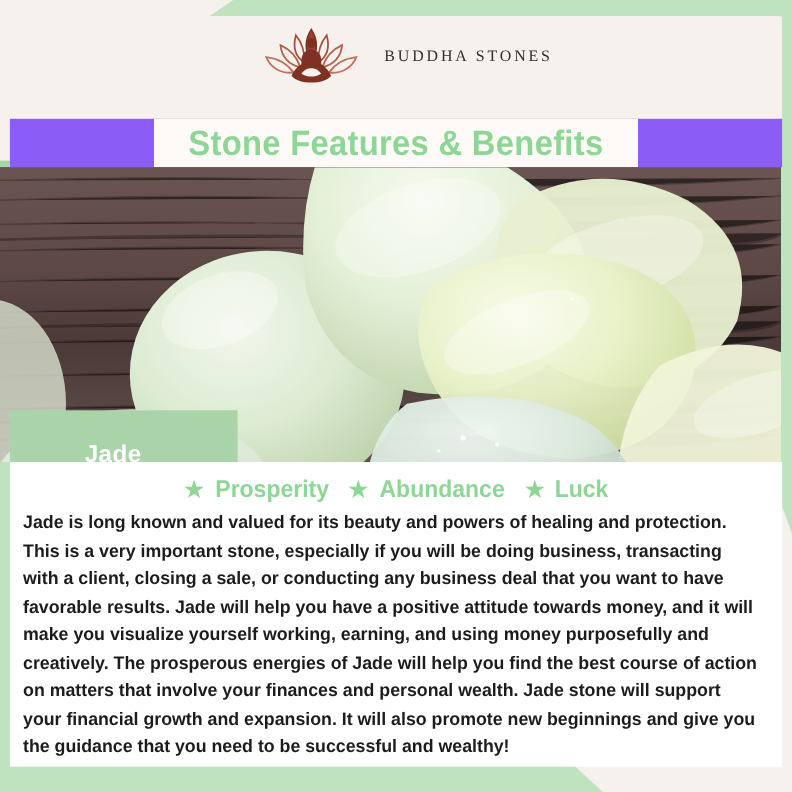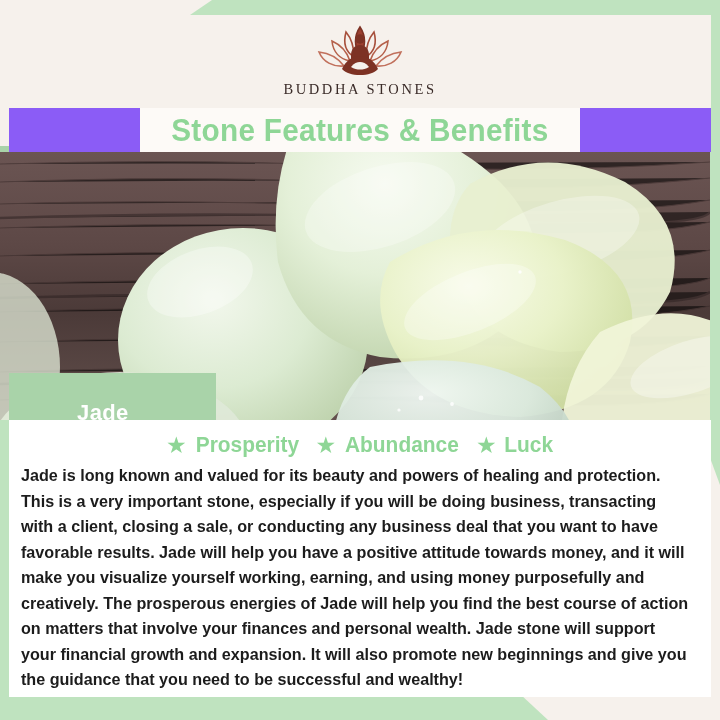--- a/index.html
+++ b/index.html
@@ -40,21 +40,21 @@
     position:absolute; left:0; bottom:0; width:40px; height:62px;
     background:#bfe3bf;
   }
 
   
   .header {
     position:absolute; left:9px; top:15px; width:702px; height:93px;
     background:#f6f1ec;
     display:flex; flex-direction:column; align-items:center; justify-content:flex-start;
   }
-  .logo-wrap { margin-top:6px; display:flex; flex-direction:column; align-items:center; }
+  .logo-wrap { margin-top:6px; display:flex; flex-direction:row; align-items:center; }
   .logo-mark { width:132px; height:62px; display:block; }
   .logo-text {
     font-family:"Liberation Serif", serif;
     font-size:14.5px; letter-spacing:2.6px; color:#3a2b28;
     margin-top:-2px;
   }
 
   
   .title-band {
     position:absolute; left:9px; top:108px; width:702px; height:44px;

